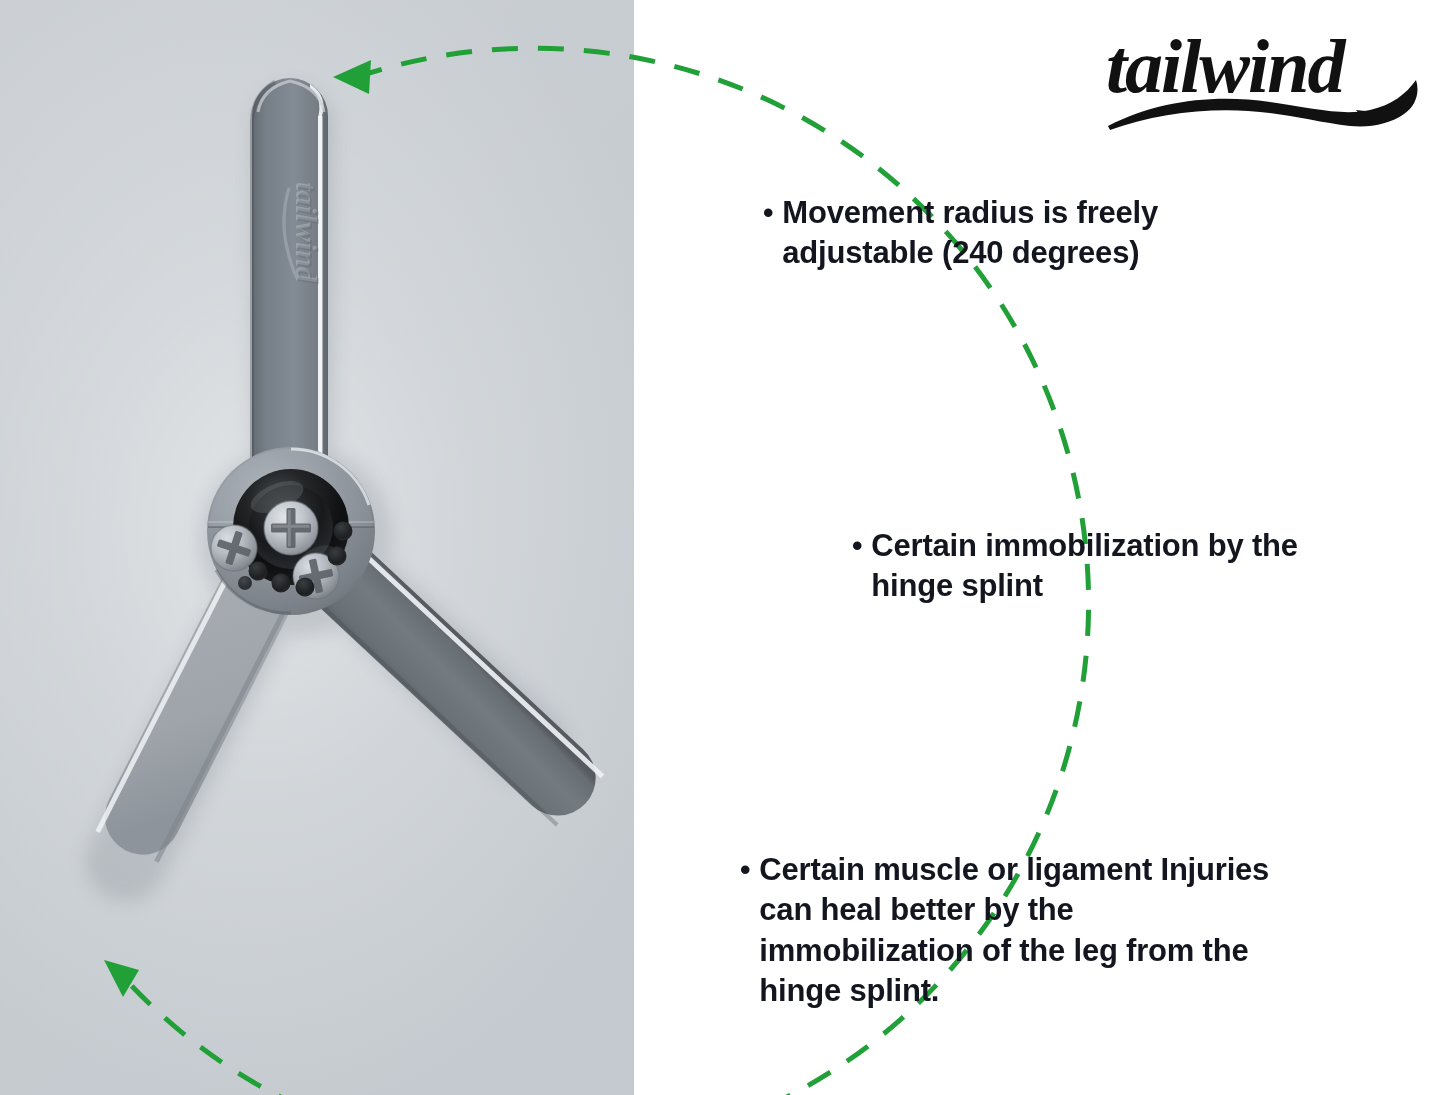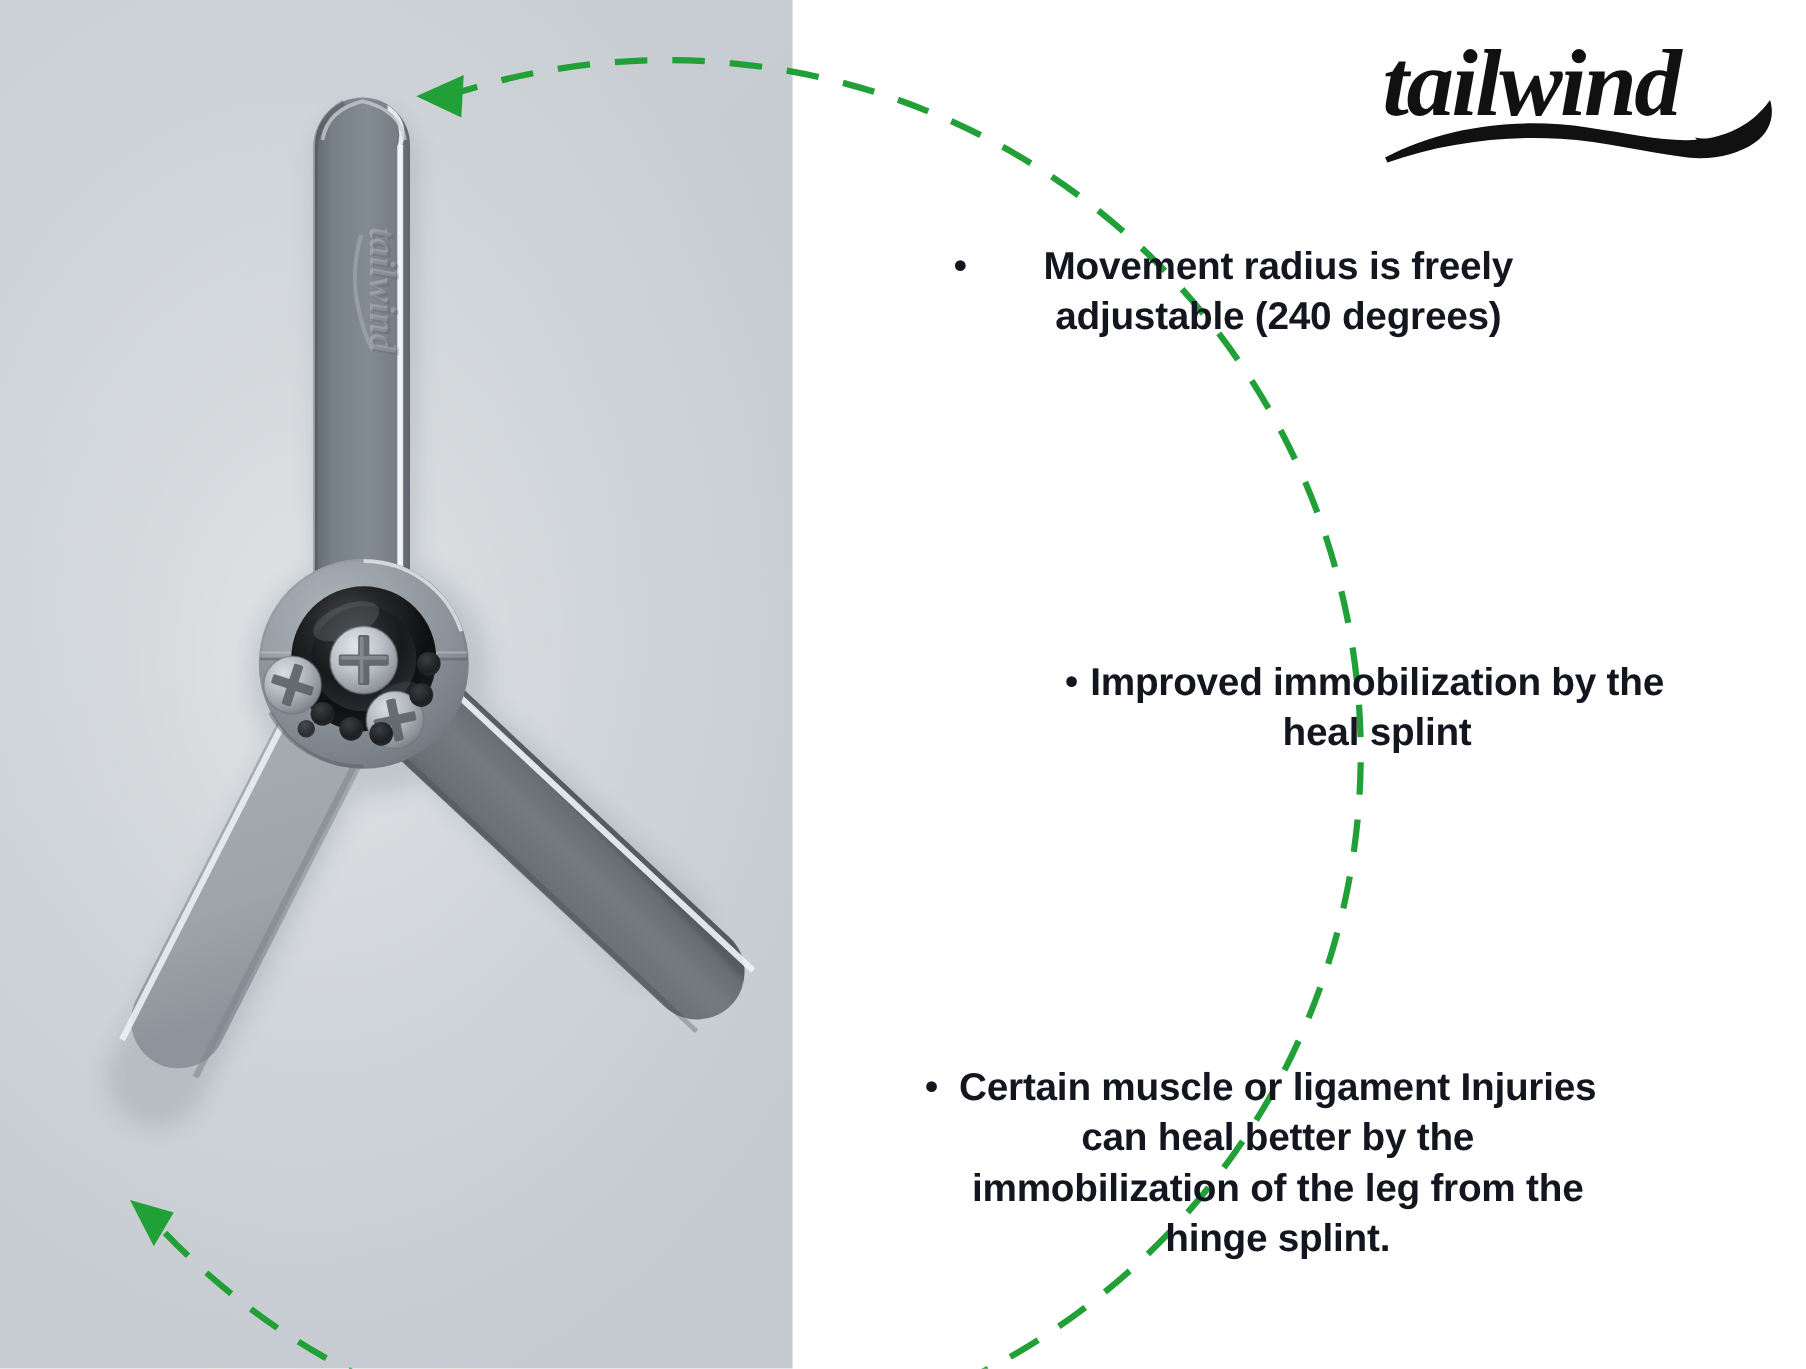--- a/index.html
+++ b/index.html
@@ -74,21 +74,21 @@
     line-height: 1.30;
     letter-spacing: -0.2px;
   }
   .bullet-dot {
     flex: 0 0 auto;
     font-size: 30px;
     line-height: 1.30;
     margin-right: 9px;
     color: #14161f;
   }
-  .bullet-text { flex: 1 1 auto; text-align: center; }
+  .bullet-text { flex: 1 1 auto; }
 
   #bullet-1 { left: 763px; top: 193px; width: 500px; }
   #bullet-2 { left: 852px; top: 526px; width: 480px; }
   #bullet-3 { left: 740px; top: 850px; width: 545px; }
 </style>
 </head>
 <body>
 
 <div id="page">
 
@@ -301,21 +301,21 @@
     </svg>
   </div>
 
   <div class="bullet-block" id="bullet-1">
     <span class="bullet-dot">•</span>
     <span class="bullet-text">Movement radius is freely adjustable (240 degrees)</span>
   </div>
 
   <div class="bullet-block" id="bullet-2">
     <span class="bullet-dot">•</span>
-    <span class="bullet-text">Improved immobilization by the heal splint</span>
+    <span class="bullet-text">Certain immobilization by the hinge splint</span>
   </div>
 
   <div class="bullet-block" id="bullet-3">
     <span class="bullet-dot">•</span>
     <span class="bullet-text">Certain muscle or ligament Injuries can heal better by the immobilization of the leg from the hinge splint.</span>
   </div>
 
 </div>
 
 </body></html>

